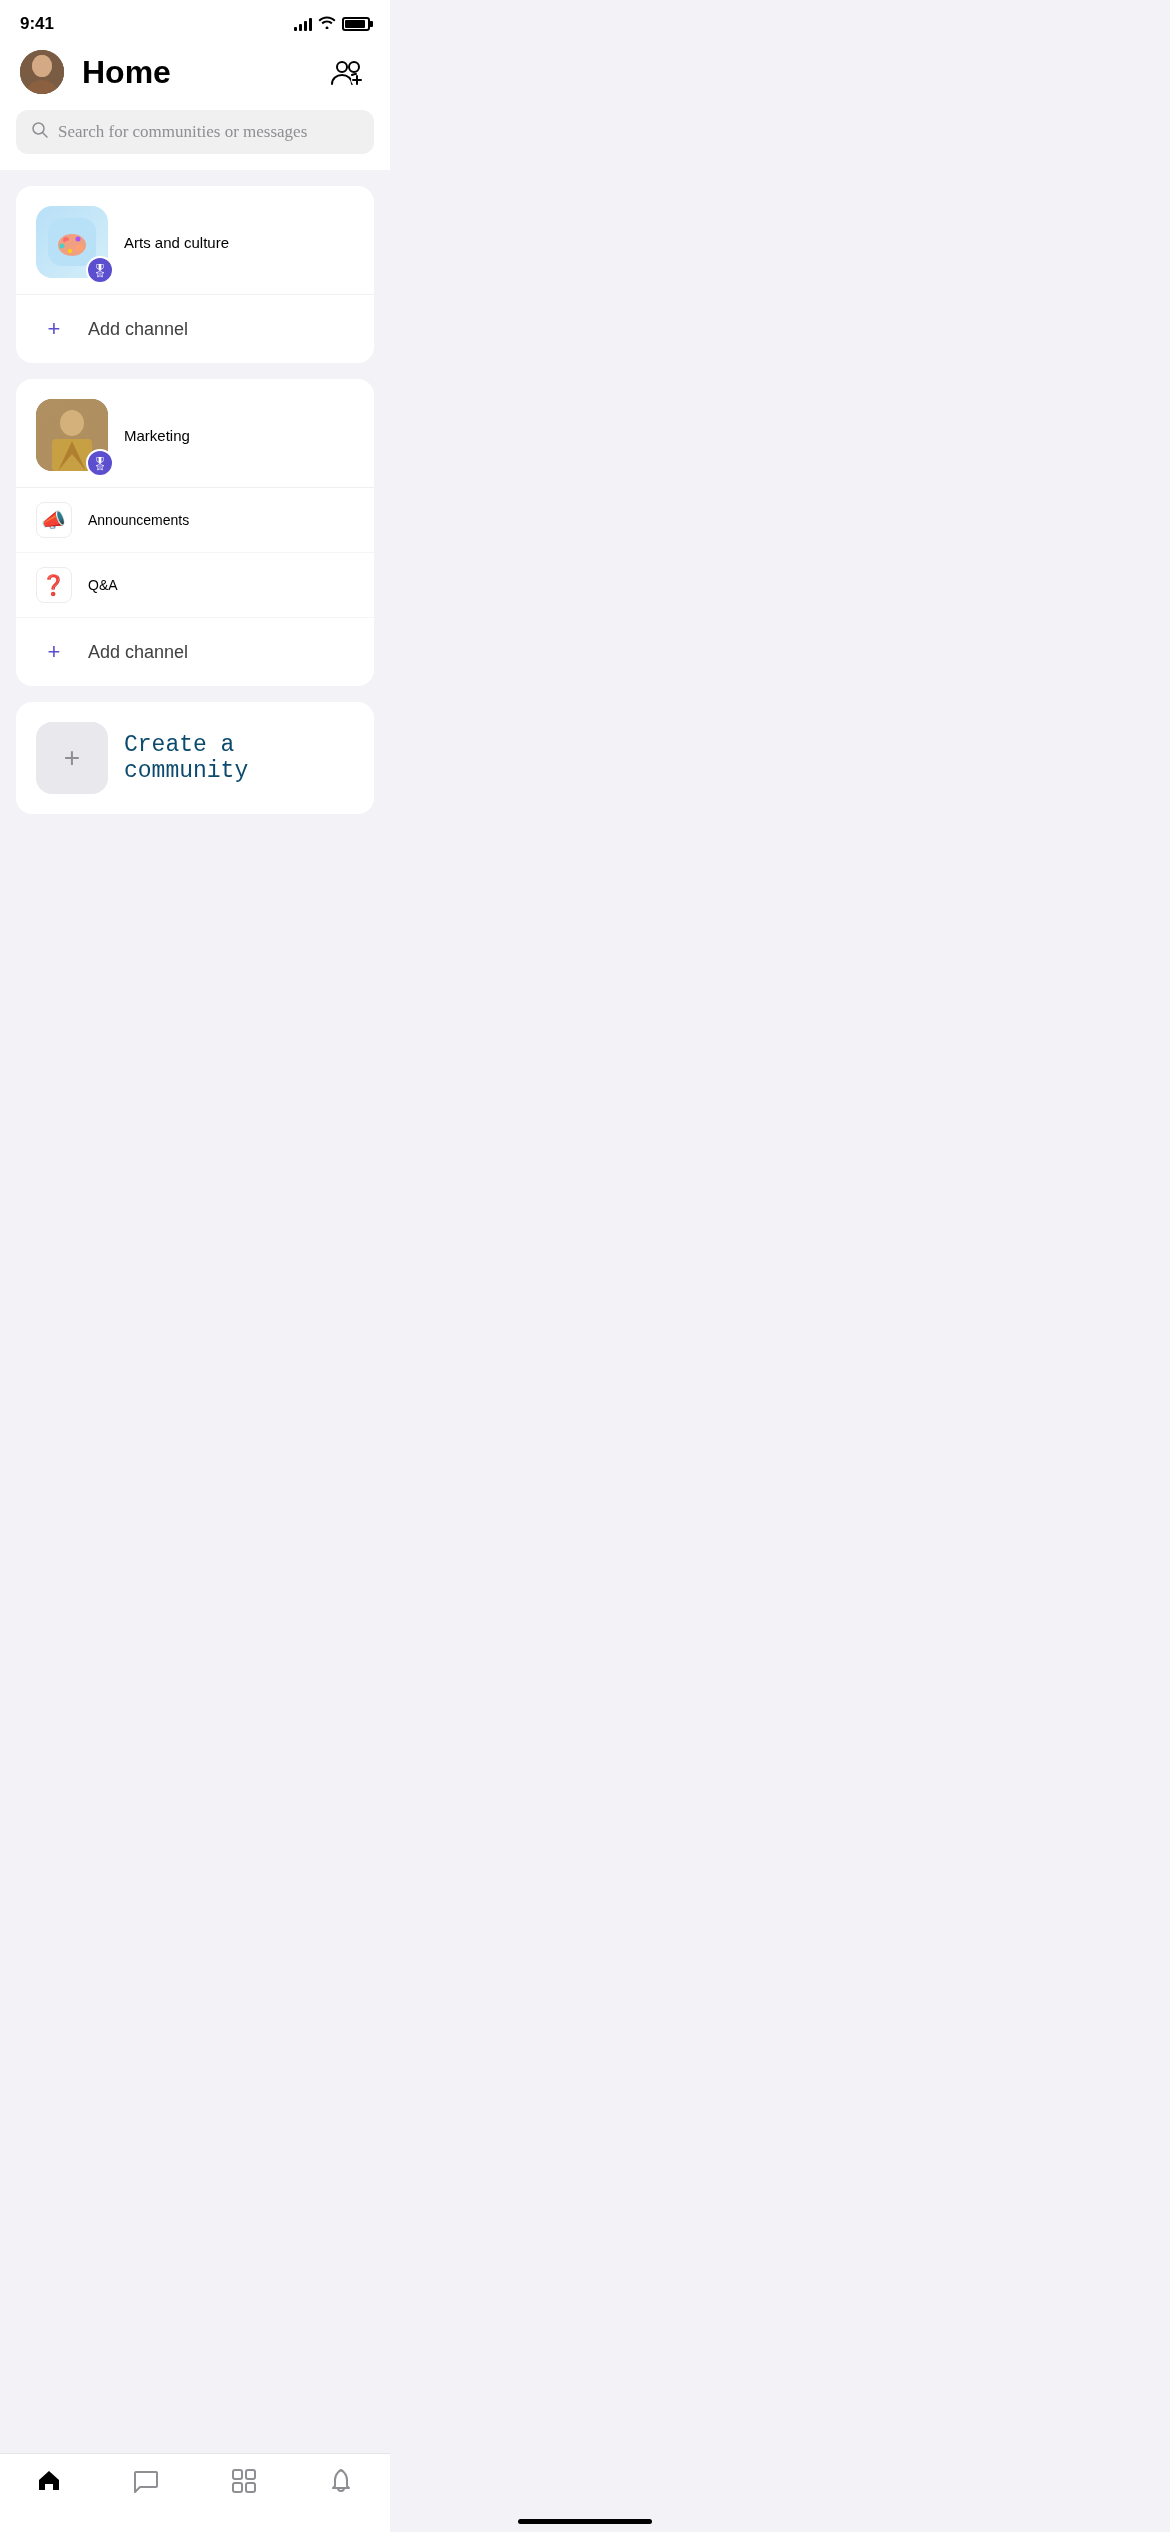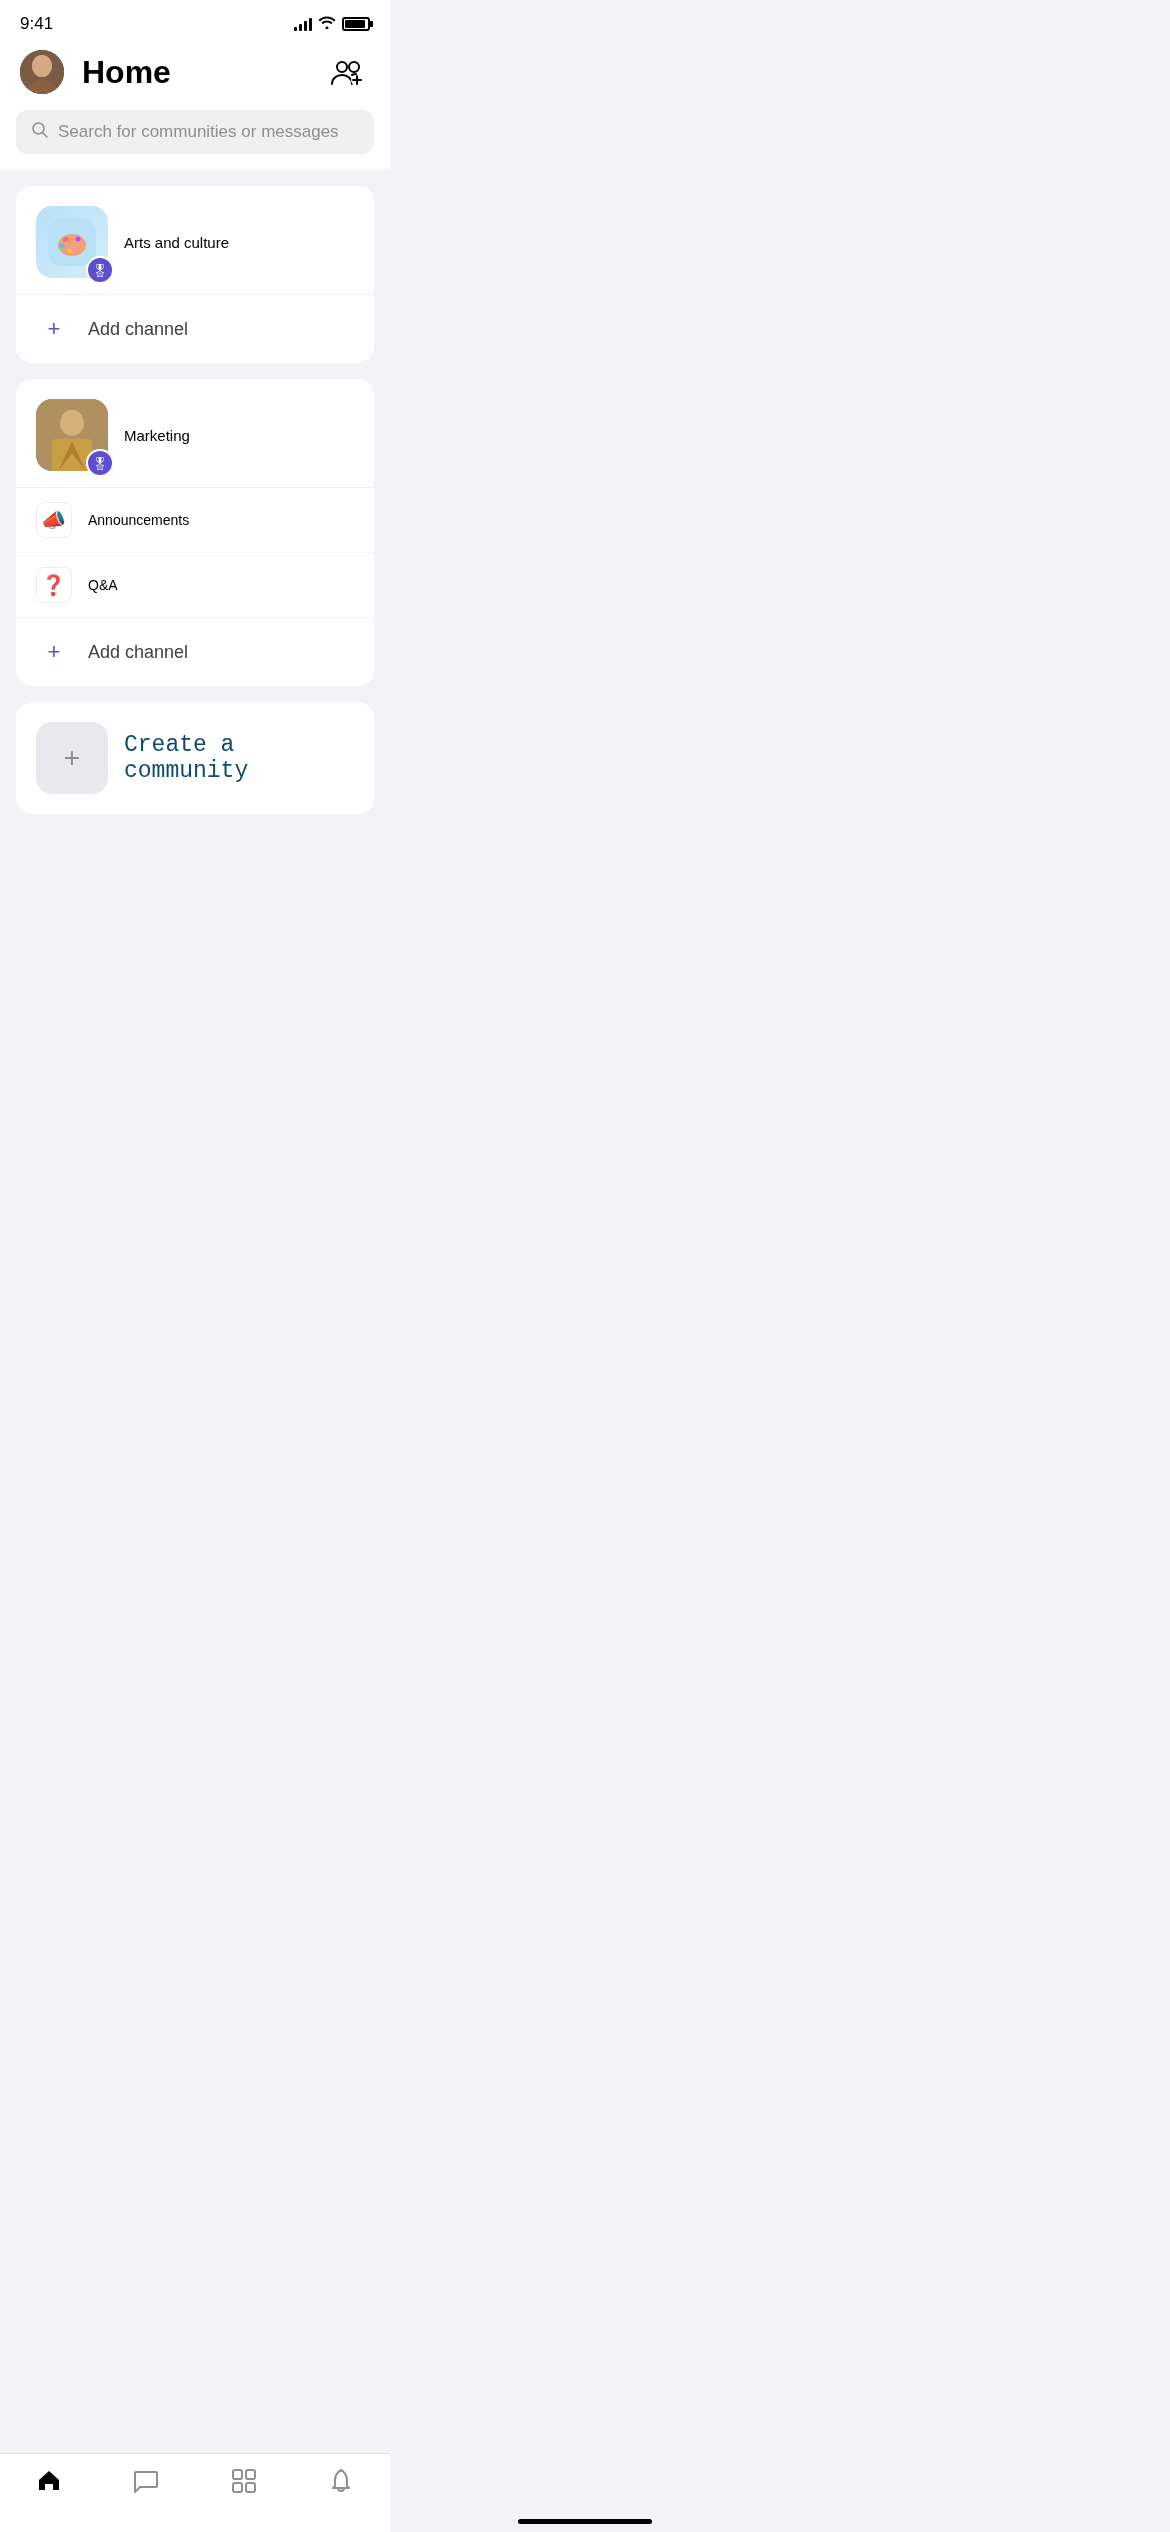--- a/index.html
+++ b/index.html
@@ -17,21 +17,21 @@
     
     .status-bar {
       display: flex;
       justify-content: space-between;
       align-items: center;
       padding: 14px 20px 8px;
       background: white;
     }
     .status-time {
       font-size: 17px;
-      font-weight: 400;
+      font-weight: 700;
       color: #000;
     }
     .status-icons {
       display: flex;
       align-items: center;
       gap: 6px;
     }
     .signal-bars {
       display: flex;
       align-items: flex-end;
@@ -120,20 +120,21 @@
       background: white;
       padding: 0 16px 16px;
     }
     .search-bar {
       background: #f0f0f0;
       border-radius: 12px;
       padding: 12px 16px;
       display: flex;
       align-items: center;
       gap: 10px;
+      font-family: Liberation Serif, serif;
     }
     .search-icon-wrap {
       color: #8e8e93;
       font-size: 16px;
     }
     .search-placeholder {
       color: #8e8e93;
       font-size: 17px;
     }
 

